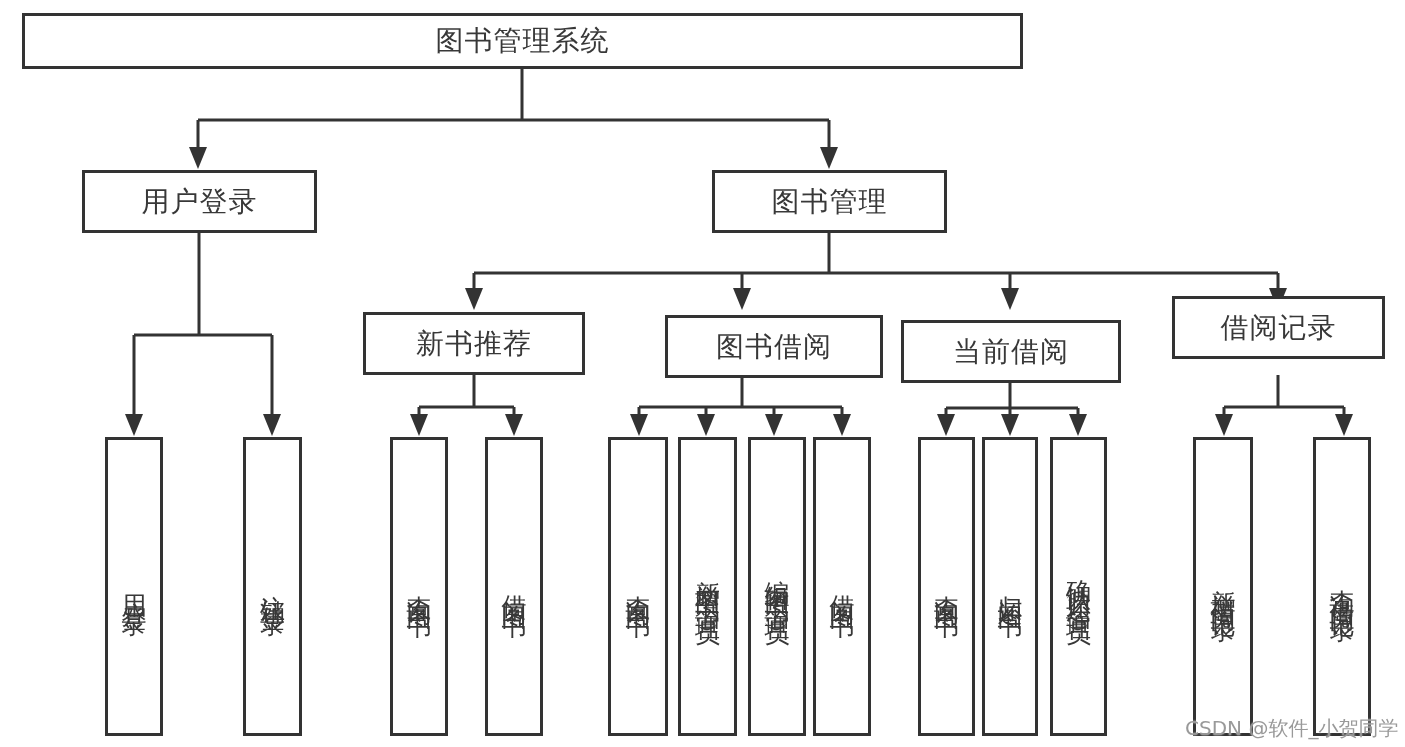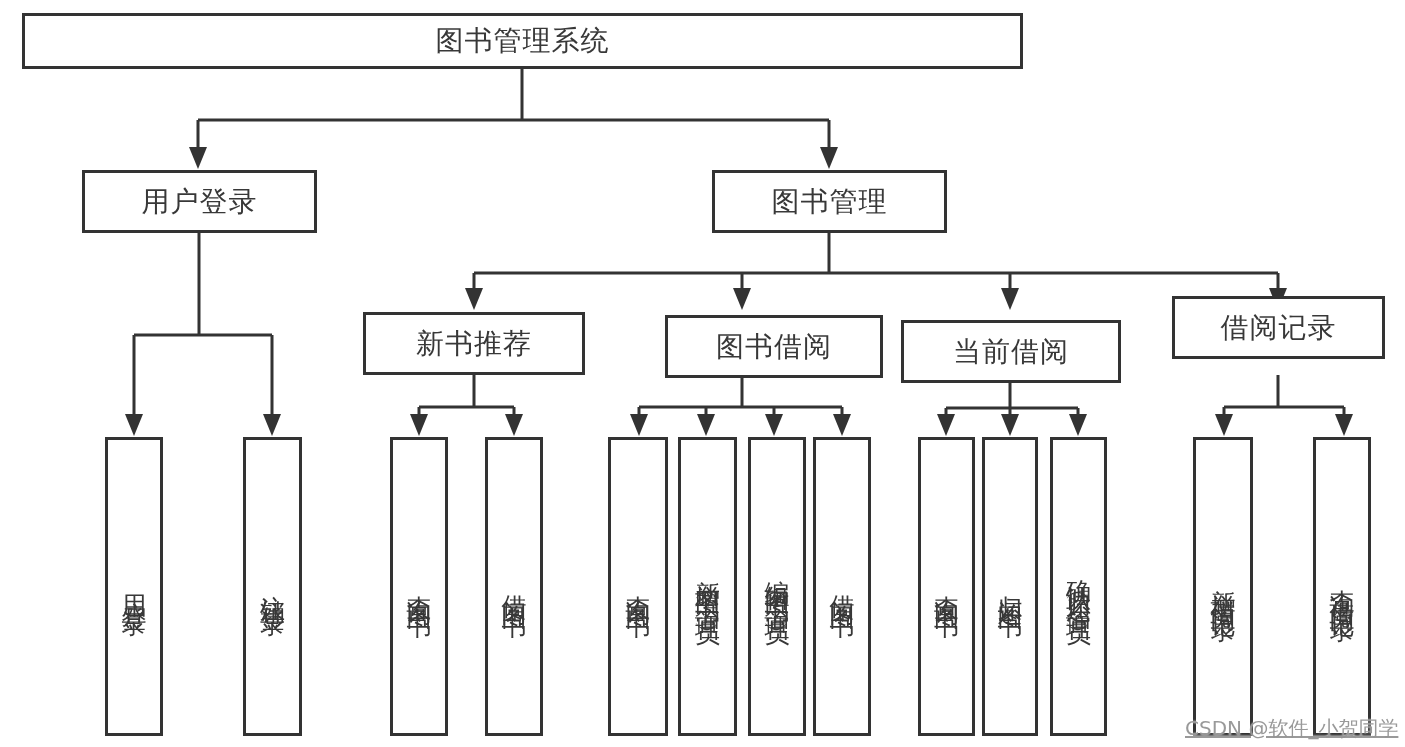--- a/index.html
+++ b/index.html
@@ -56,21 +56,20 @@
   }
   #watermark {
     position: absolute;
     left: 1185px;
     top: 715px;
     font-size: 20px;
     color: rgba(148,148,148,0.95);
     text-shadow: 0 0 2px #ffffff;
     white-space: nowrap;
     z-index: 5;
-    text-decoration: underline;
   }
 </style>
 </head>
 <body>
 
 <div id="stage">
 
   <svg id="connector-layer" viewBox="0 0 1405 747" xmlns="http://www.w3.org/2000/svg">
 
     <g>

